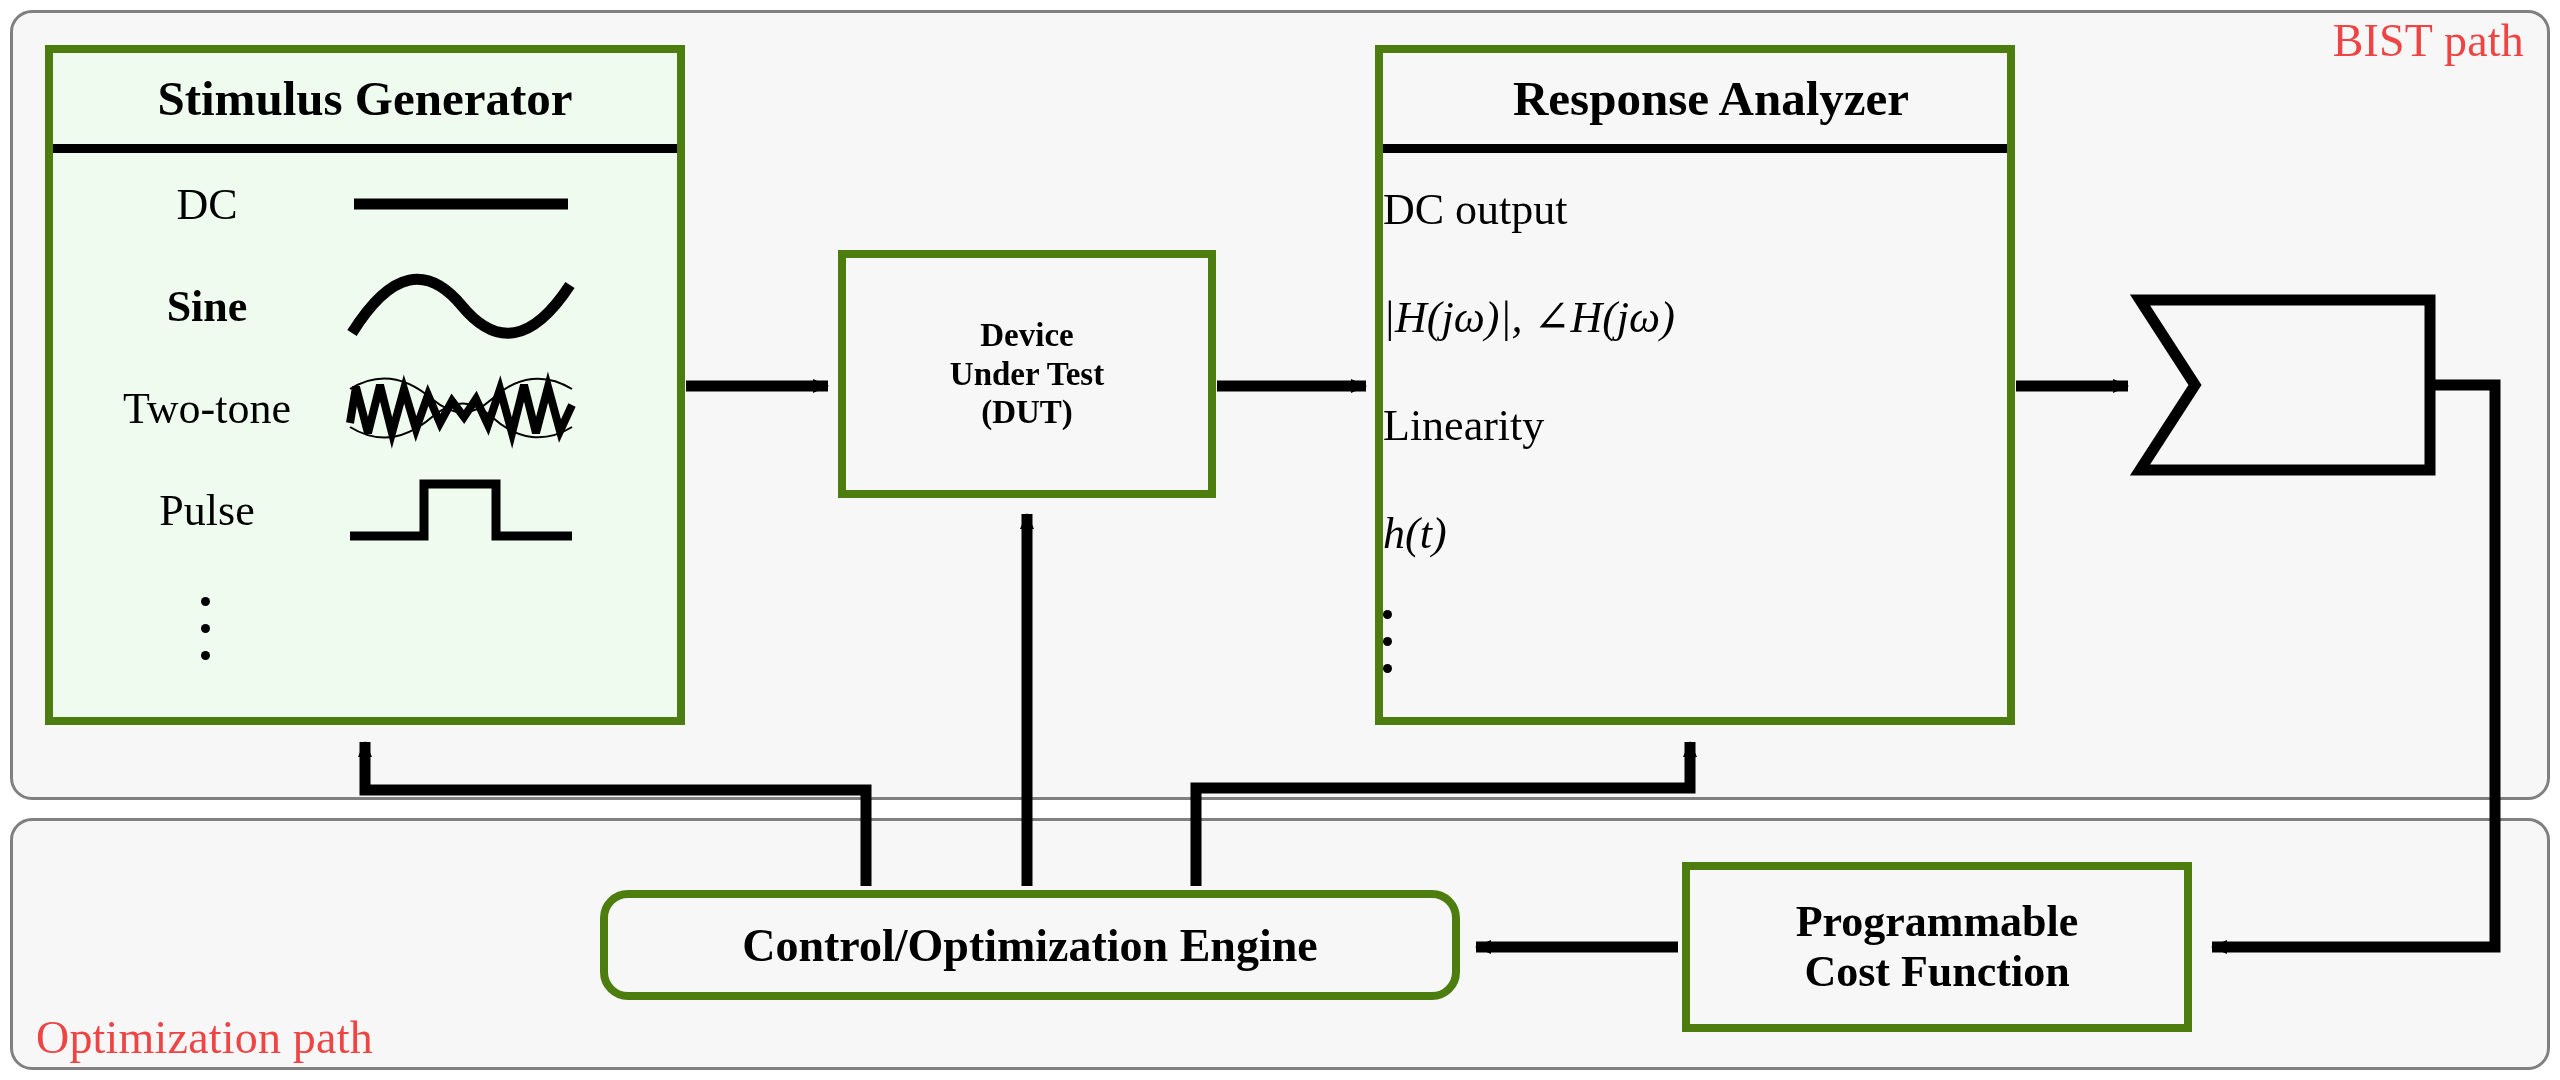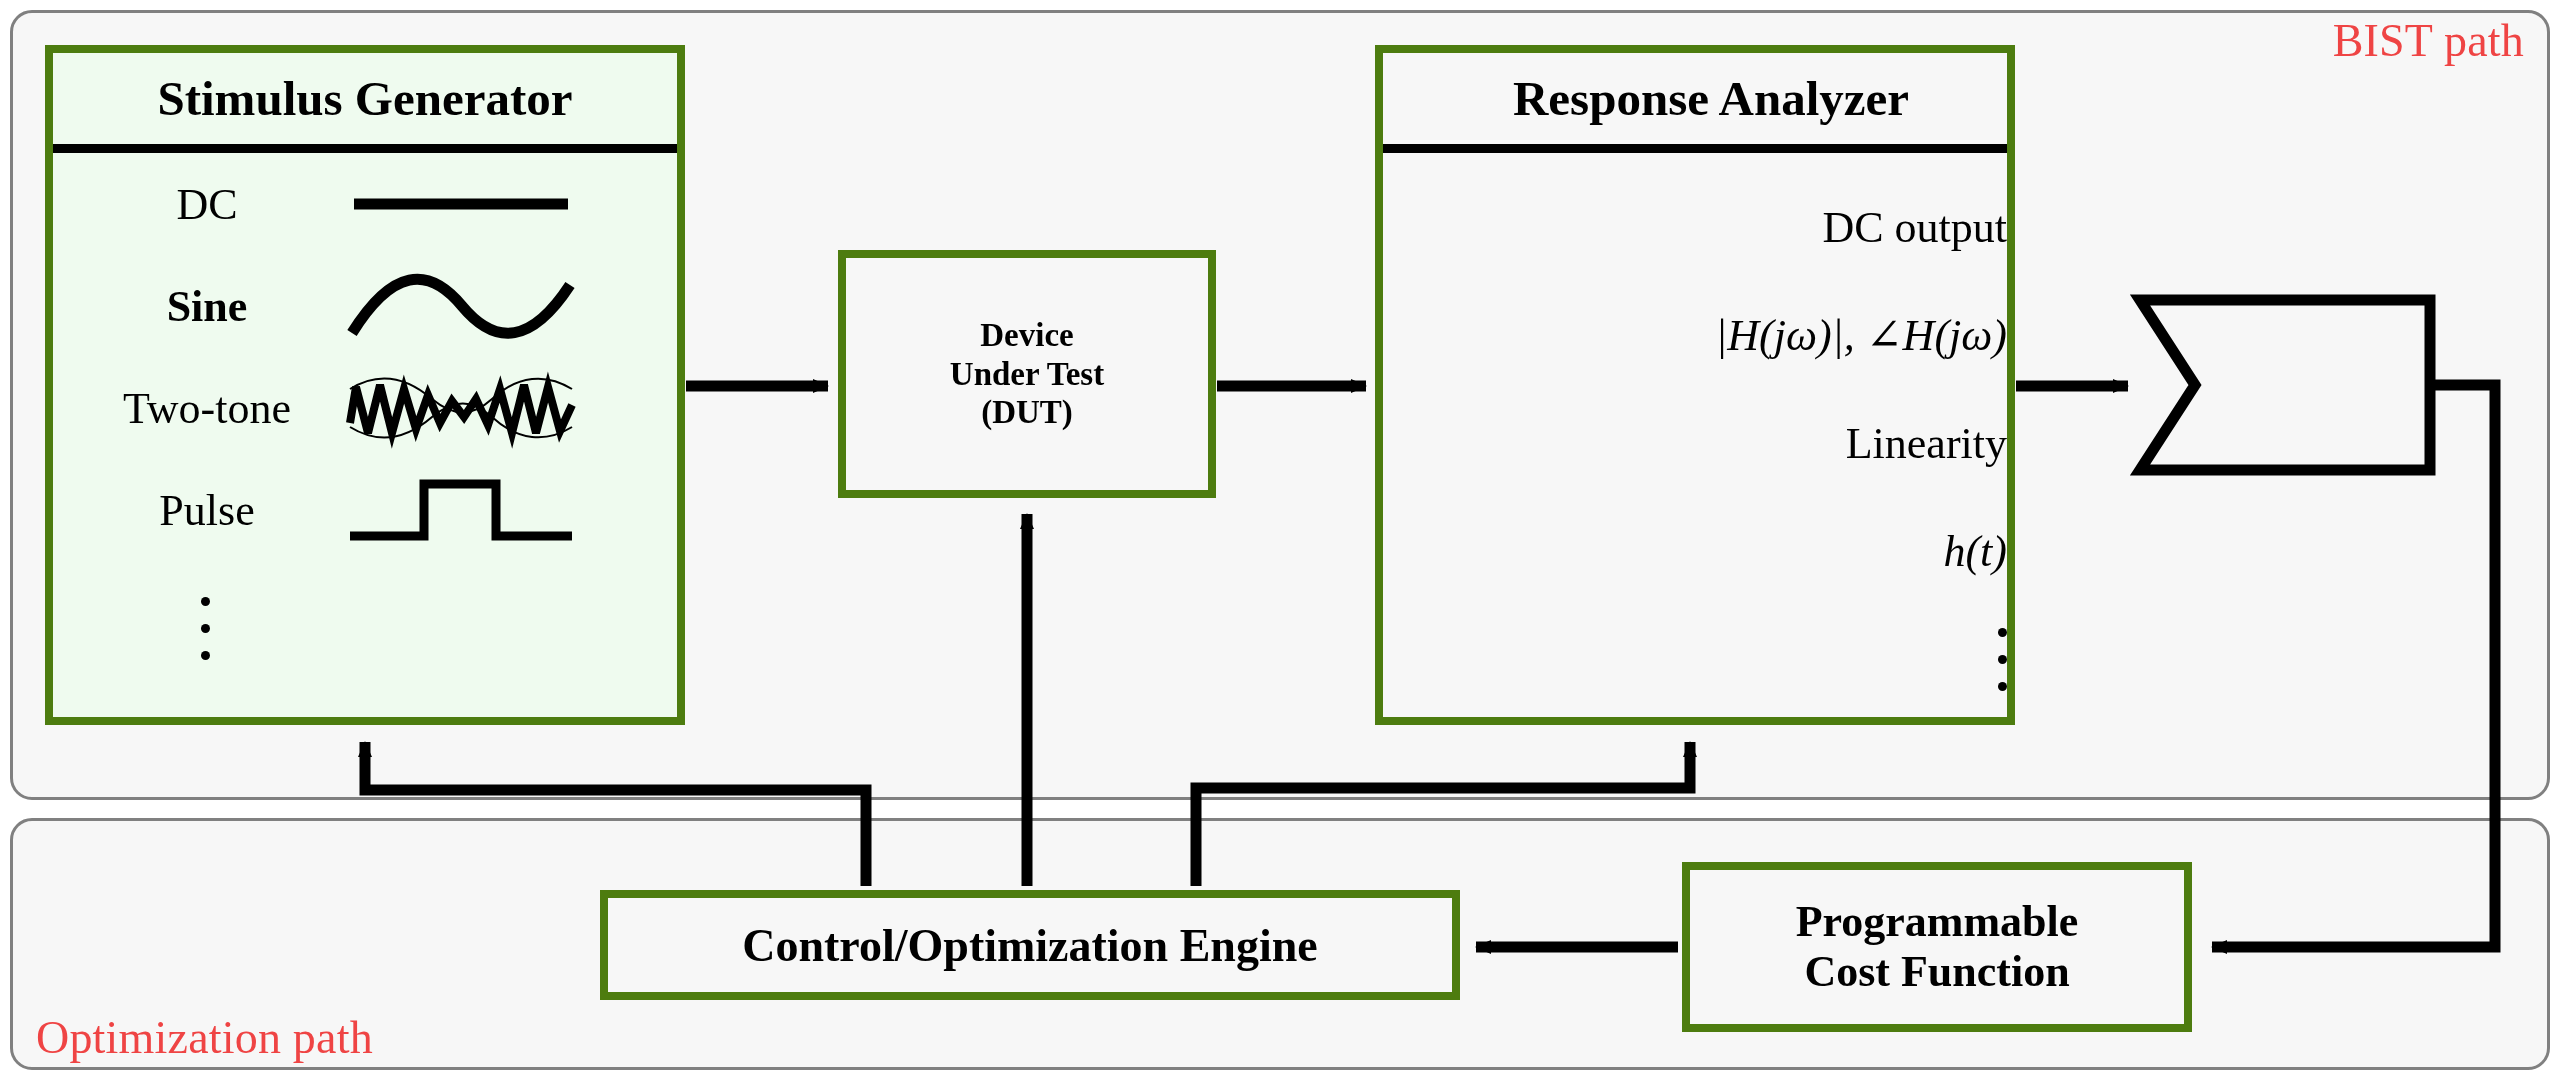--- a/index.html
+++ b/index.html
@@ -120,35 +120,35 @@
     left: 0; top: 0; right: 0; height: 100px;
     border-bottom: 9px solid #000;
     box-sizing: border-box;
     display: flex; align-items: center; justify-content: center;
     font-size: 49px; font-weight: bold; padding-left: 32px;
   }
   #resp-body {
     position: absolute;
     left: 0; top: 100px; right: 0; bottom: 0;
     display: flex; flex-direction: column;
-    align-items: flex-end; justify-content: flex-start;
-    padding-top: 20px;
+    align-items: flex-start; justify-content: flex-start;
+    padding-top: 2px;
   }
   .resp-item {
     font-size: 44px;
     text-align: center;
     height: 108px;
     display: flex; align-items: center; justify-content: center;
     white-space: nowrap;
   }
   .mathi { font-style: italic; }
 
   #ctrl-box {
     left: 600px; top: 890px; width: 860px; height: 110px;
-    display: flex; align-items: center; justify-content: center;
+    display: flex; align-items: center; justify-content: center; border-radius: 28px;
   }
   #ctrl-box .t { font-size: 46px; font-weight: bold; white-space: nowrap; }
 
   #cost-box {
     left: 1682px; top: 862px; width: 510px; height: 170px;
     display: flex; flex-direction: column;
     align-items: center; justify-content: center;
     line-height: 1.14;
   }
   #cost-box .t { font-size: 44px; font-weight: bold; }

